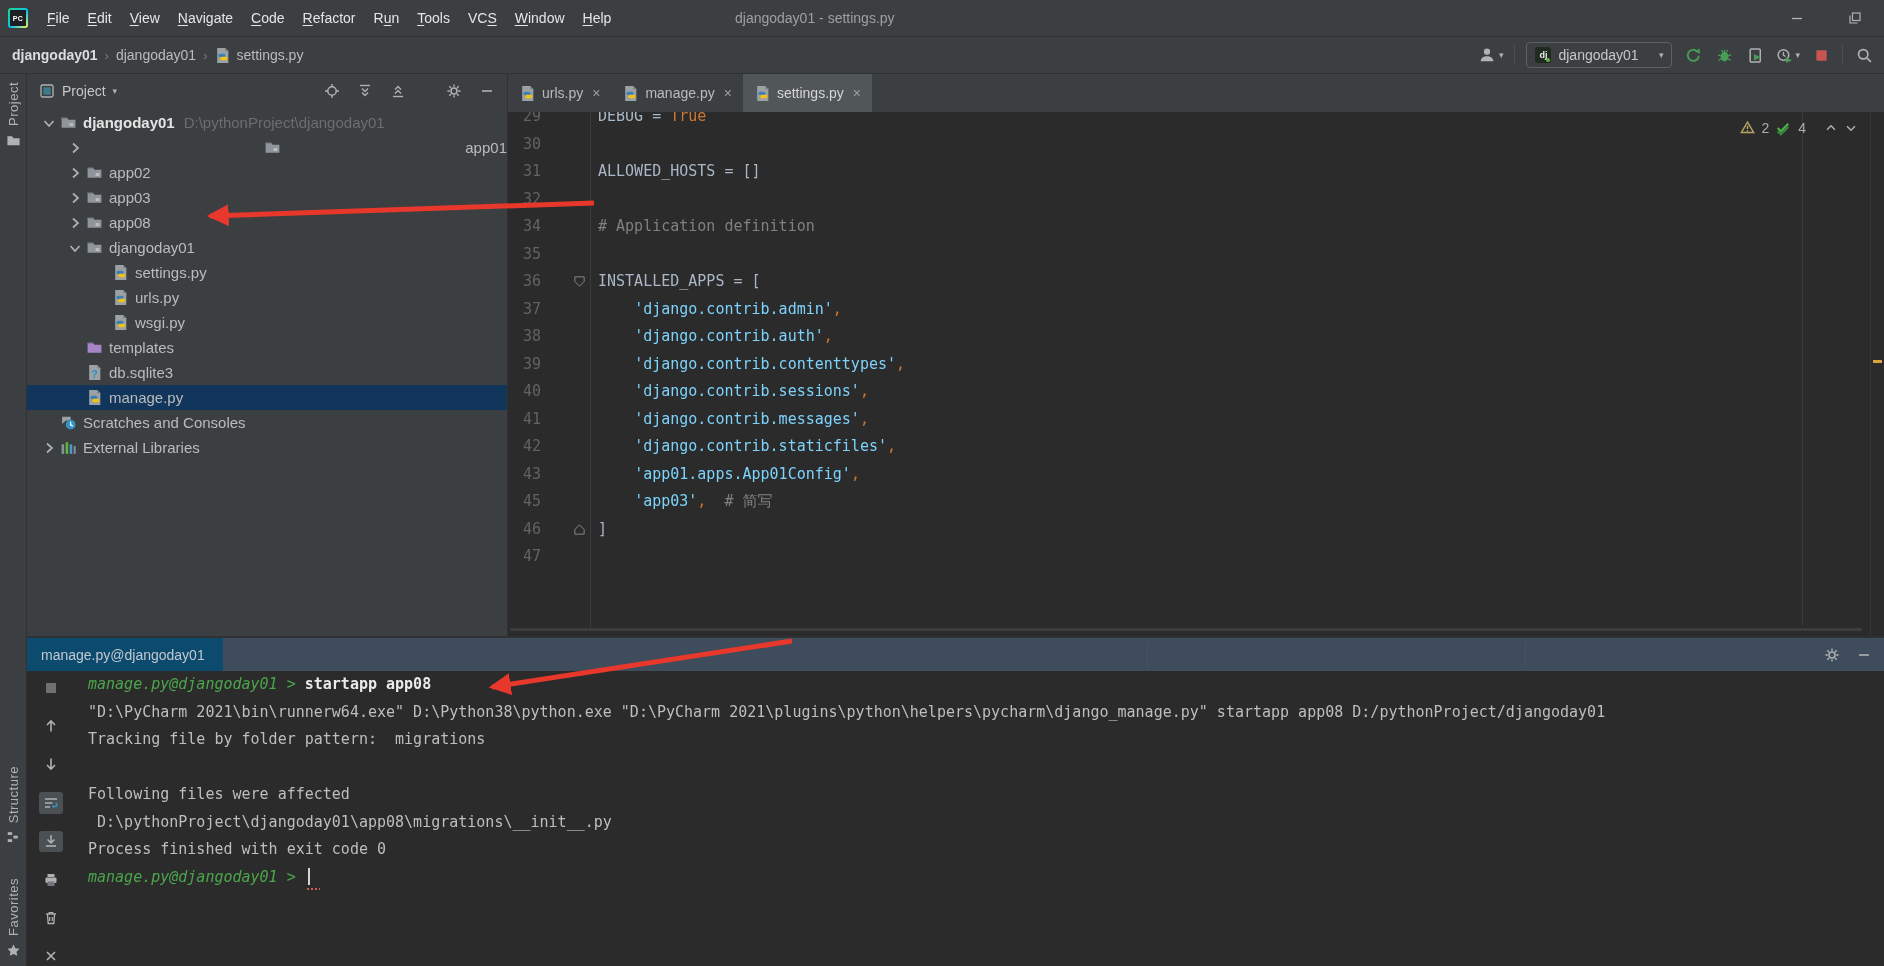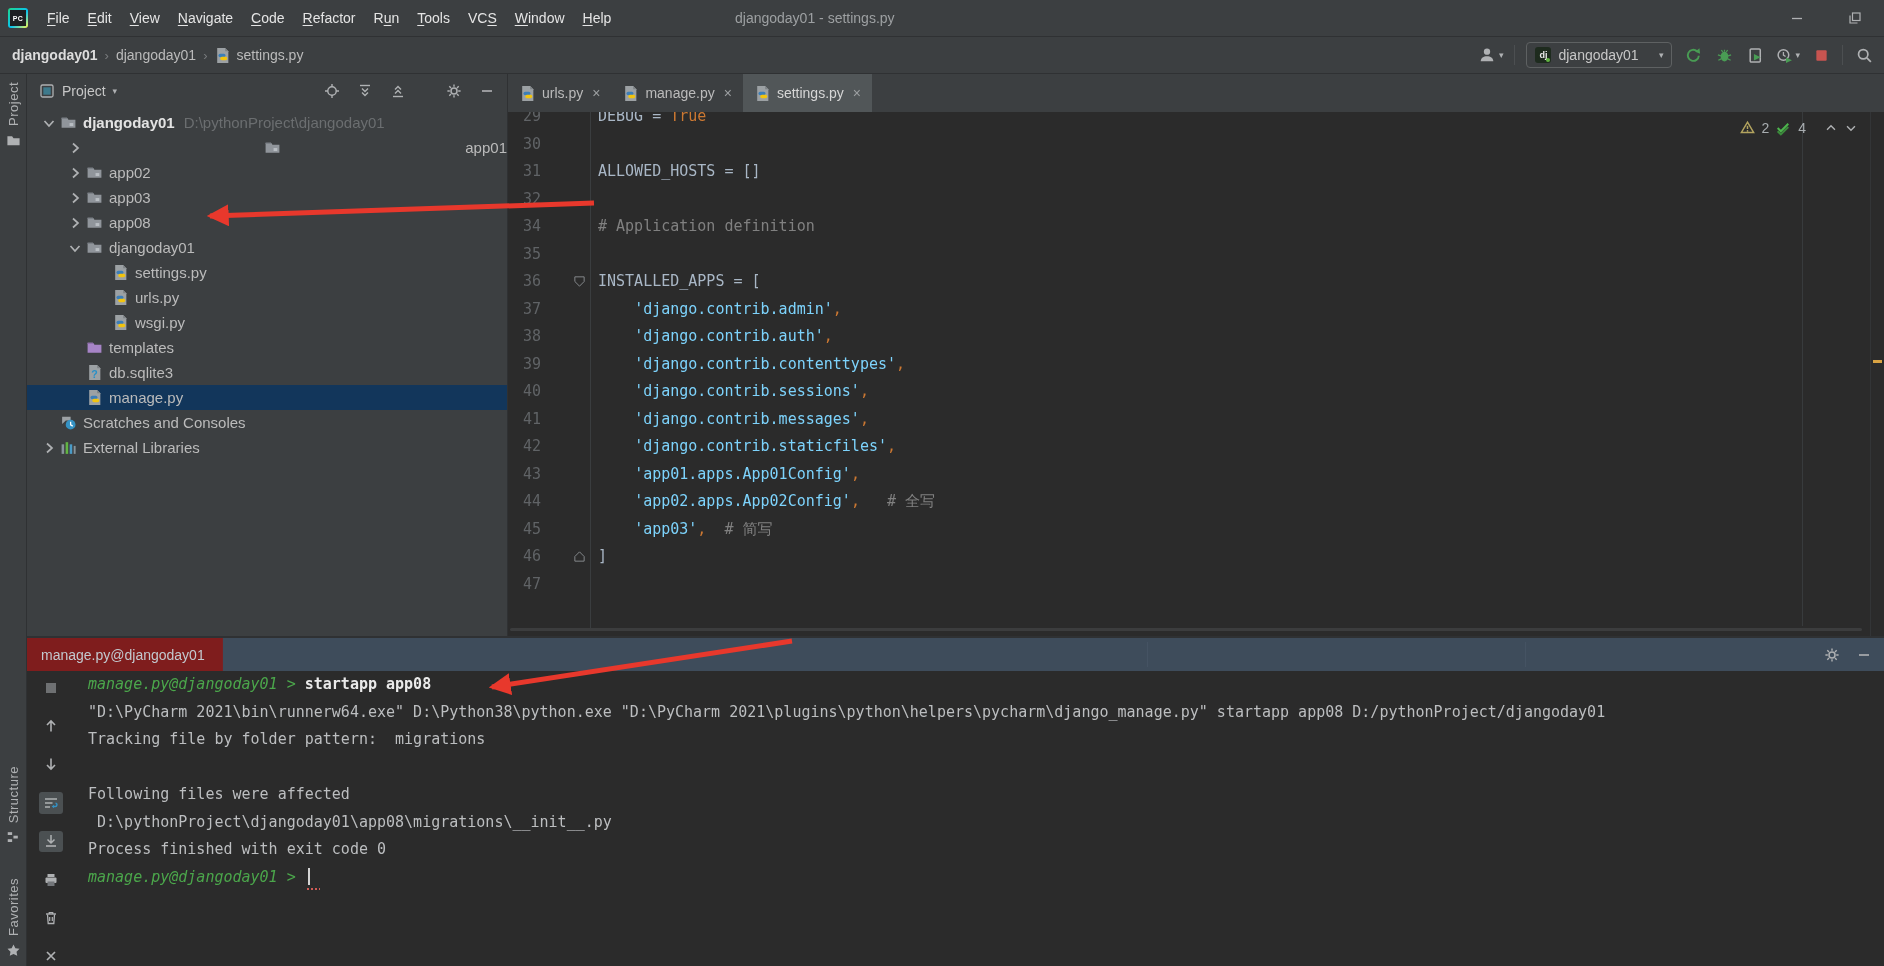--- a/index.html
+++ b/index.html
@@ -77,21 +77,21 @@
   .tok-com{color:#808080}
   .gutter-sep{position:absolute;left:82px;top:0;bottom:8px;width:1px;background:#3A3D3F}
   .guide{position:absolute;top:0;bottom:10px;left:1294px;width:1px;background:#383B3D}
   .inspect{position:absolute;top:7px;right:26px;display:flex;align-items:center;gap:6px;font-size:14px;color:#A8ADB0;font-family:"Liberation Sans",sans-serif}
   .err-stripe{position:absolute;top:0;right:0;bottom:0;width:13px;border-left:1px solid #333537}
   .mark-warn{position:absolute;right:2px;top:248px;width:9px;height:3px;background:#D9A343}
   .hscroll{position:absolute;bottom:5px;left:2px;right:22px;height:3px;background:#4A4D4F;opacity:.55;border-radius:2px}
   
   .run-panel{height:329px;display:flex;flex-direction:column;border-top:2px solid #2F3133;min-width:0}
   .run-header{height:33px;background:#3E4C5B;display:flex;align-items:center;position:relative;flex:none}
-  .run-tab{width:196px;height:100%;background:#7f1d1d;display:flex;align-items:center;padding-left:14px;box-sizing:border-box;
+  .run-tab{width:196px;height:100%;background:#0c4a6e;display:flex;align-items:center;padding-left:14px;box-sizing:border-box;
            font-size:14px;color:#C3C9CF;border-right:1px solid #48576617}
   .rh-div{position:absolute;top:4px;bottom:4px;width:1px;background:#4B5A69;opacity:.55}
   .rh-icons{position:absolute;right:12px;display:flex;align-items:center;gap:16px}
   .run-body{flex:1;background:#2B2B2B;display:flex;min-height:0}
   .run-toolbar{width:48px;flex:none;display:flex;flex-direction:column;align-items:center;padding-top:6px;gap:17px}
   .tool-btn{width:24px;height:24px;border-radius:3px;display:flex;align-items:center;justify-content:center}
   .tool-btn.selected{background:#4B5052}
   .console{flex:1;font-family:"DejaVu Sans Mono","Liberation Mono",monospace;font-size:15px;line-height:27.5px;
            padding-left:13px;white-space:pre;color:#BCBEC0;overflow:hidden}
   .console .prompt{color:#4BA64B;font-style:italic}
@@ -522,21 +522,20 @@
               <div class="code-line"><span class="ln">36</span><span class="fold-slot"><svg width="13" height="13" viewBox="0 0 14 14">
                     <polygon points="2,2 12,2 12,7 7,12 2,7" fill="#2B2B2B" stroke="#8A8F92"></polygon>
                   </svg></span><span class="ct"><span class="tok-code">INSTALLED_APPS = [</span></span></div>
               <div class="code-line"><span class="ln">37</span><span class="fold-slot"></span><span class="ct"><span class="tok-code">    </span><span class="tok-str">'django.contrib.admin'</span><span class="tok-kw">,</span></span></div>
               <div class="code-line"><span class="ln">38</span><span class="fold-slot"></span><span class="ct"><span class="tok-code">    </span><span class="tok-str">'django.contrib.auth'</span><span class="tok-kw">,</span></span></div>
               <div class="code-line"><span class="ln">39</span><span class="fold-slot"></span><span class="ct"><span class="tok-code">    </span><span class="tok-str">'django.contrib.contenttypes'</span><span class="tok-kw">,</span></span></div>
               <div class="code-line"><span class="ln">40</span><span class="fold-slot"></span><span class="ct"><span class="tok-code">    </span><span class="tok-str">'django.contrib.sessions'</span><span class="tok-kw">,</span></span></div>
               <div class="code-line"><span class="ln">41</span><span class="fold-slot"></span><span class="ct"><span class="tok-code">    </span><span class="tok-str">'django.contrib.messages'</span><span class="tok-kw">,</span></span></div>
               <div class="code-line"><span class="ln">42</span><span class="fold-slot"></span><span class="ct"><span class="tok-code">    </span><span class="tok-str">'django.contrib.staticfiles'</span><span class="tok-kw">,</span></span></div>
               <div class="code-line"><span class="ln">43</span><span class="fold-slot"></span><span class="ct"><span class="tok-code">    </span><span class="tok-str">'app01.apps.App01Config'</span><span class="tok-kw">,</span></span></div>
-              <div class="code-line"><span class="ln">44</span><span class="fold-slot"></span><span class="ct"><span class="tok-code">    </span><span class="tok-str">'app02.apps.App02Config'</span><span class="tok-kw">,</span><span class="tok-com">   # 全写</span></span></div>
               <div class="code-line"><span class="ln">45</span><span class="fold-slot"></span><span class="ct"><span class="tok-code">    </span><span class="tok-str">'app03'</span><span class="tok-kw">,</span><span class="tok-com">  # 简写</span></span></div>
               <div class="code-line"><span class="ln">46</span><span class="fold-slot"><svg width="13" height="13" viewBox="0 0 14 14">
                     <polygon points="2,12 12,12 12,7 7,2 2,7" fill="#2B2B2B" stroke="#8A8F92"></polygon>
                   </svg></span><span class="ct"><span class="tok-code">]</span></span></div>
               <div class="code-line"><span class="ln">47</span><span class="fold-slot"></span><span class="ct"></span></div>
             </div>
           <div class="inspect">
             <svg width="15" height="15" viewBox="0 0 16 16">
                 <path d="M8 2.2L14.6 13.4H1.4z" fill="none" stroke="#B3A45F" stroke-width="1.5"></path>
                 <path d="M8 6.2v3.4" stroke="#B3A45F" stroke-width="1.6"></path>

